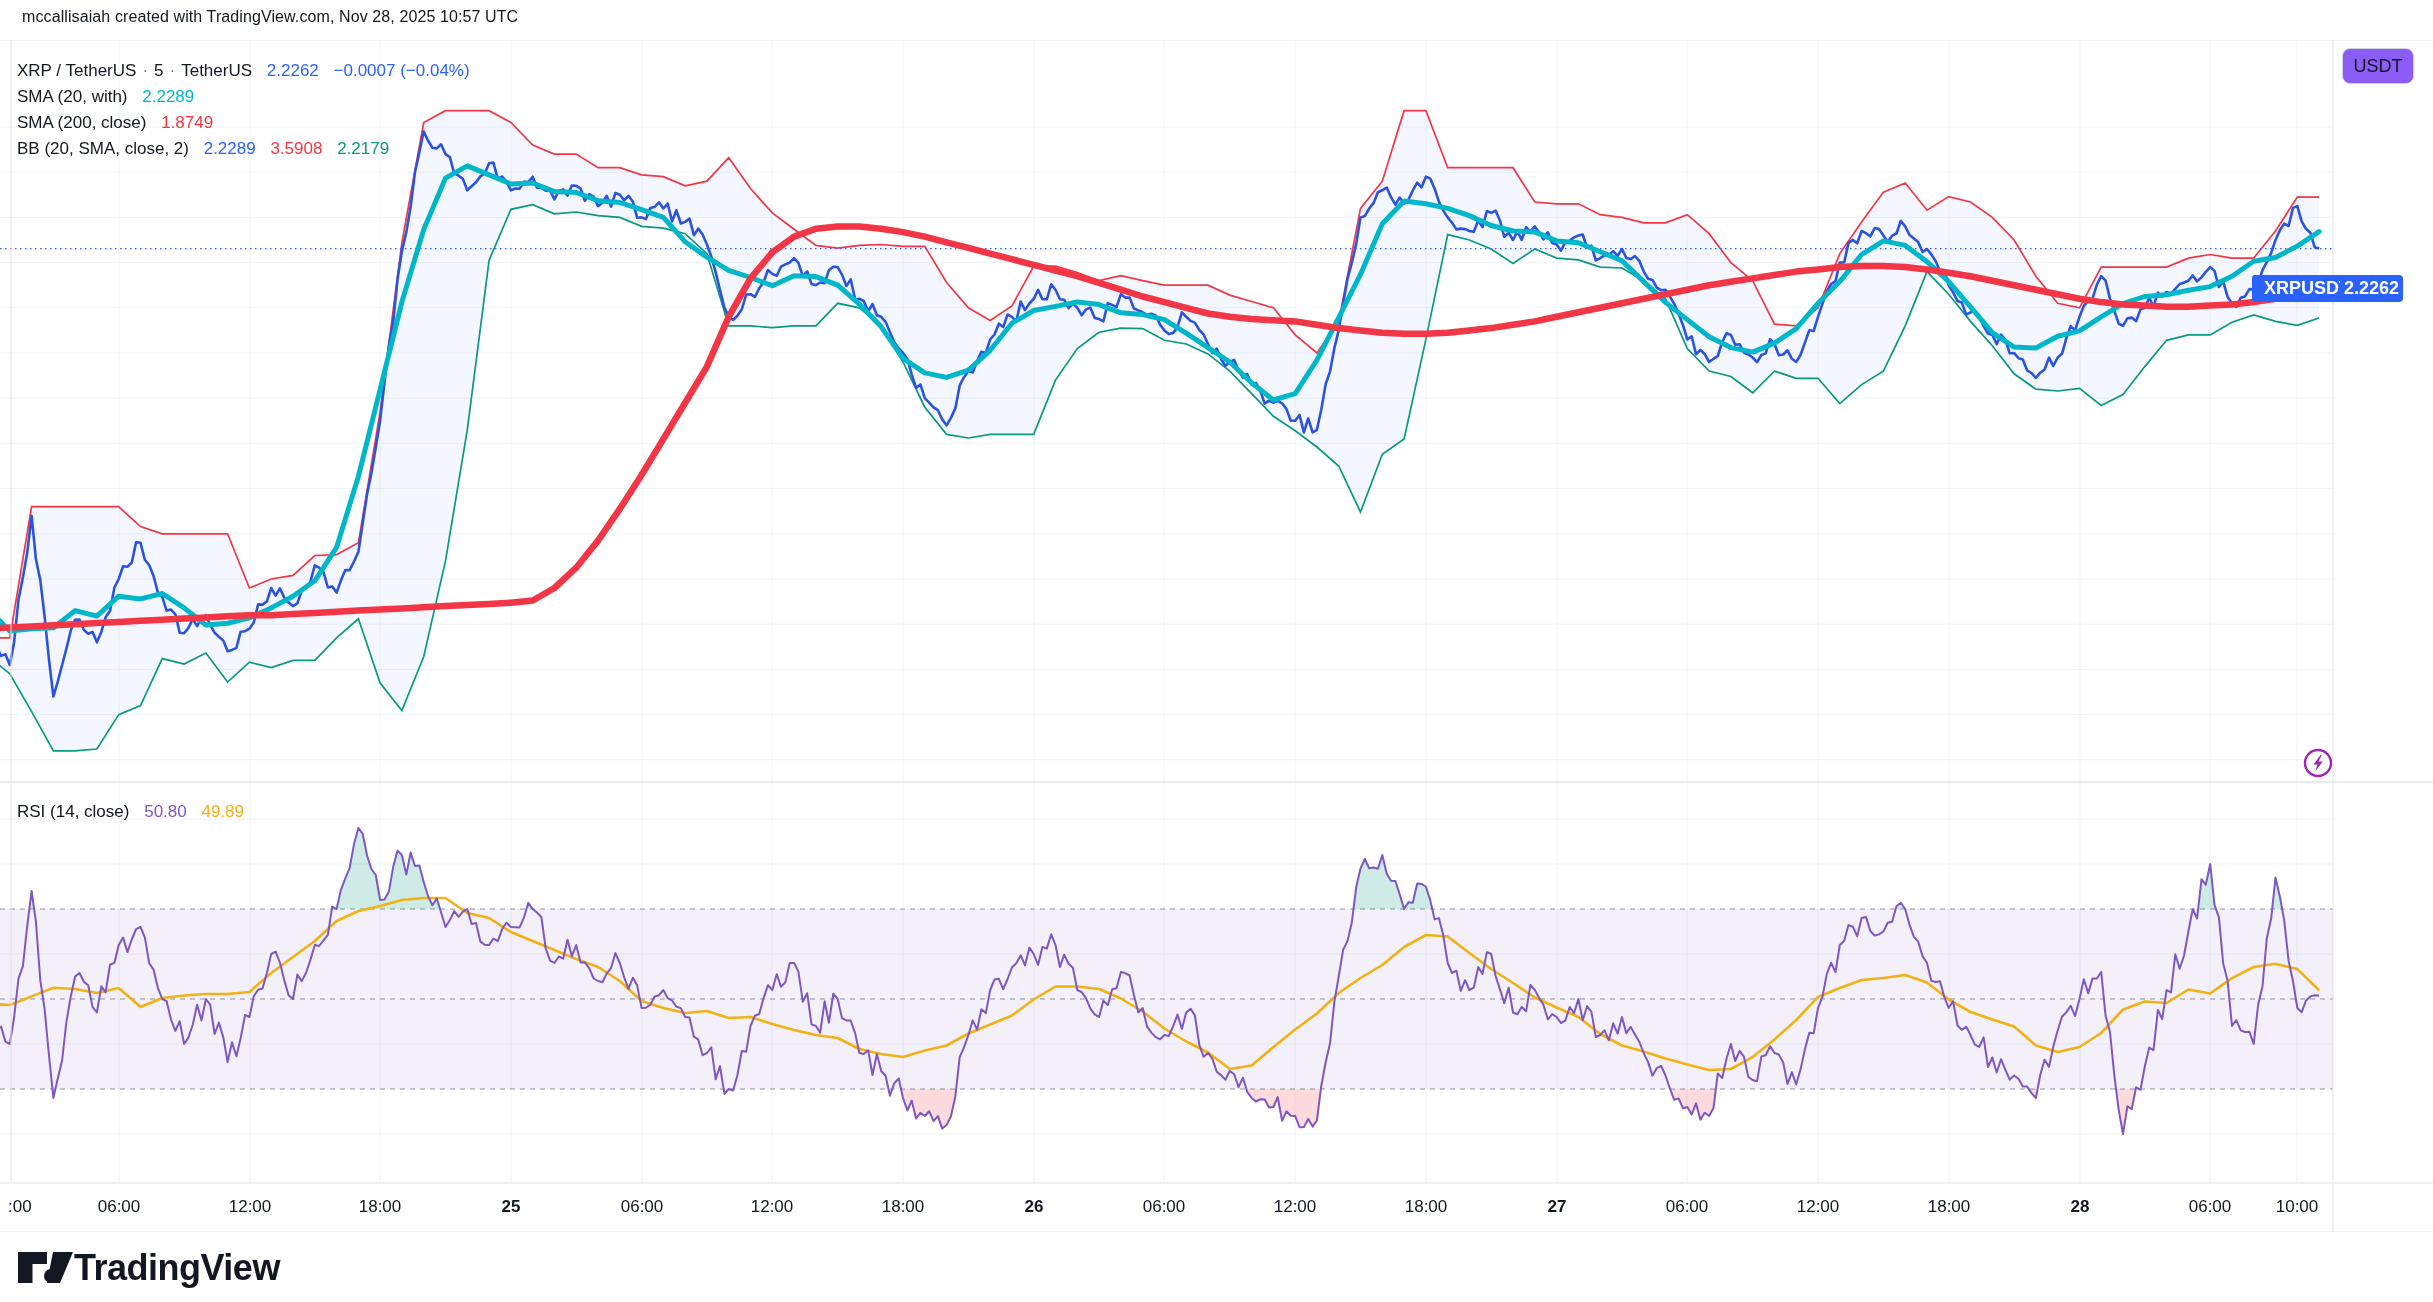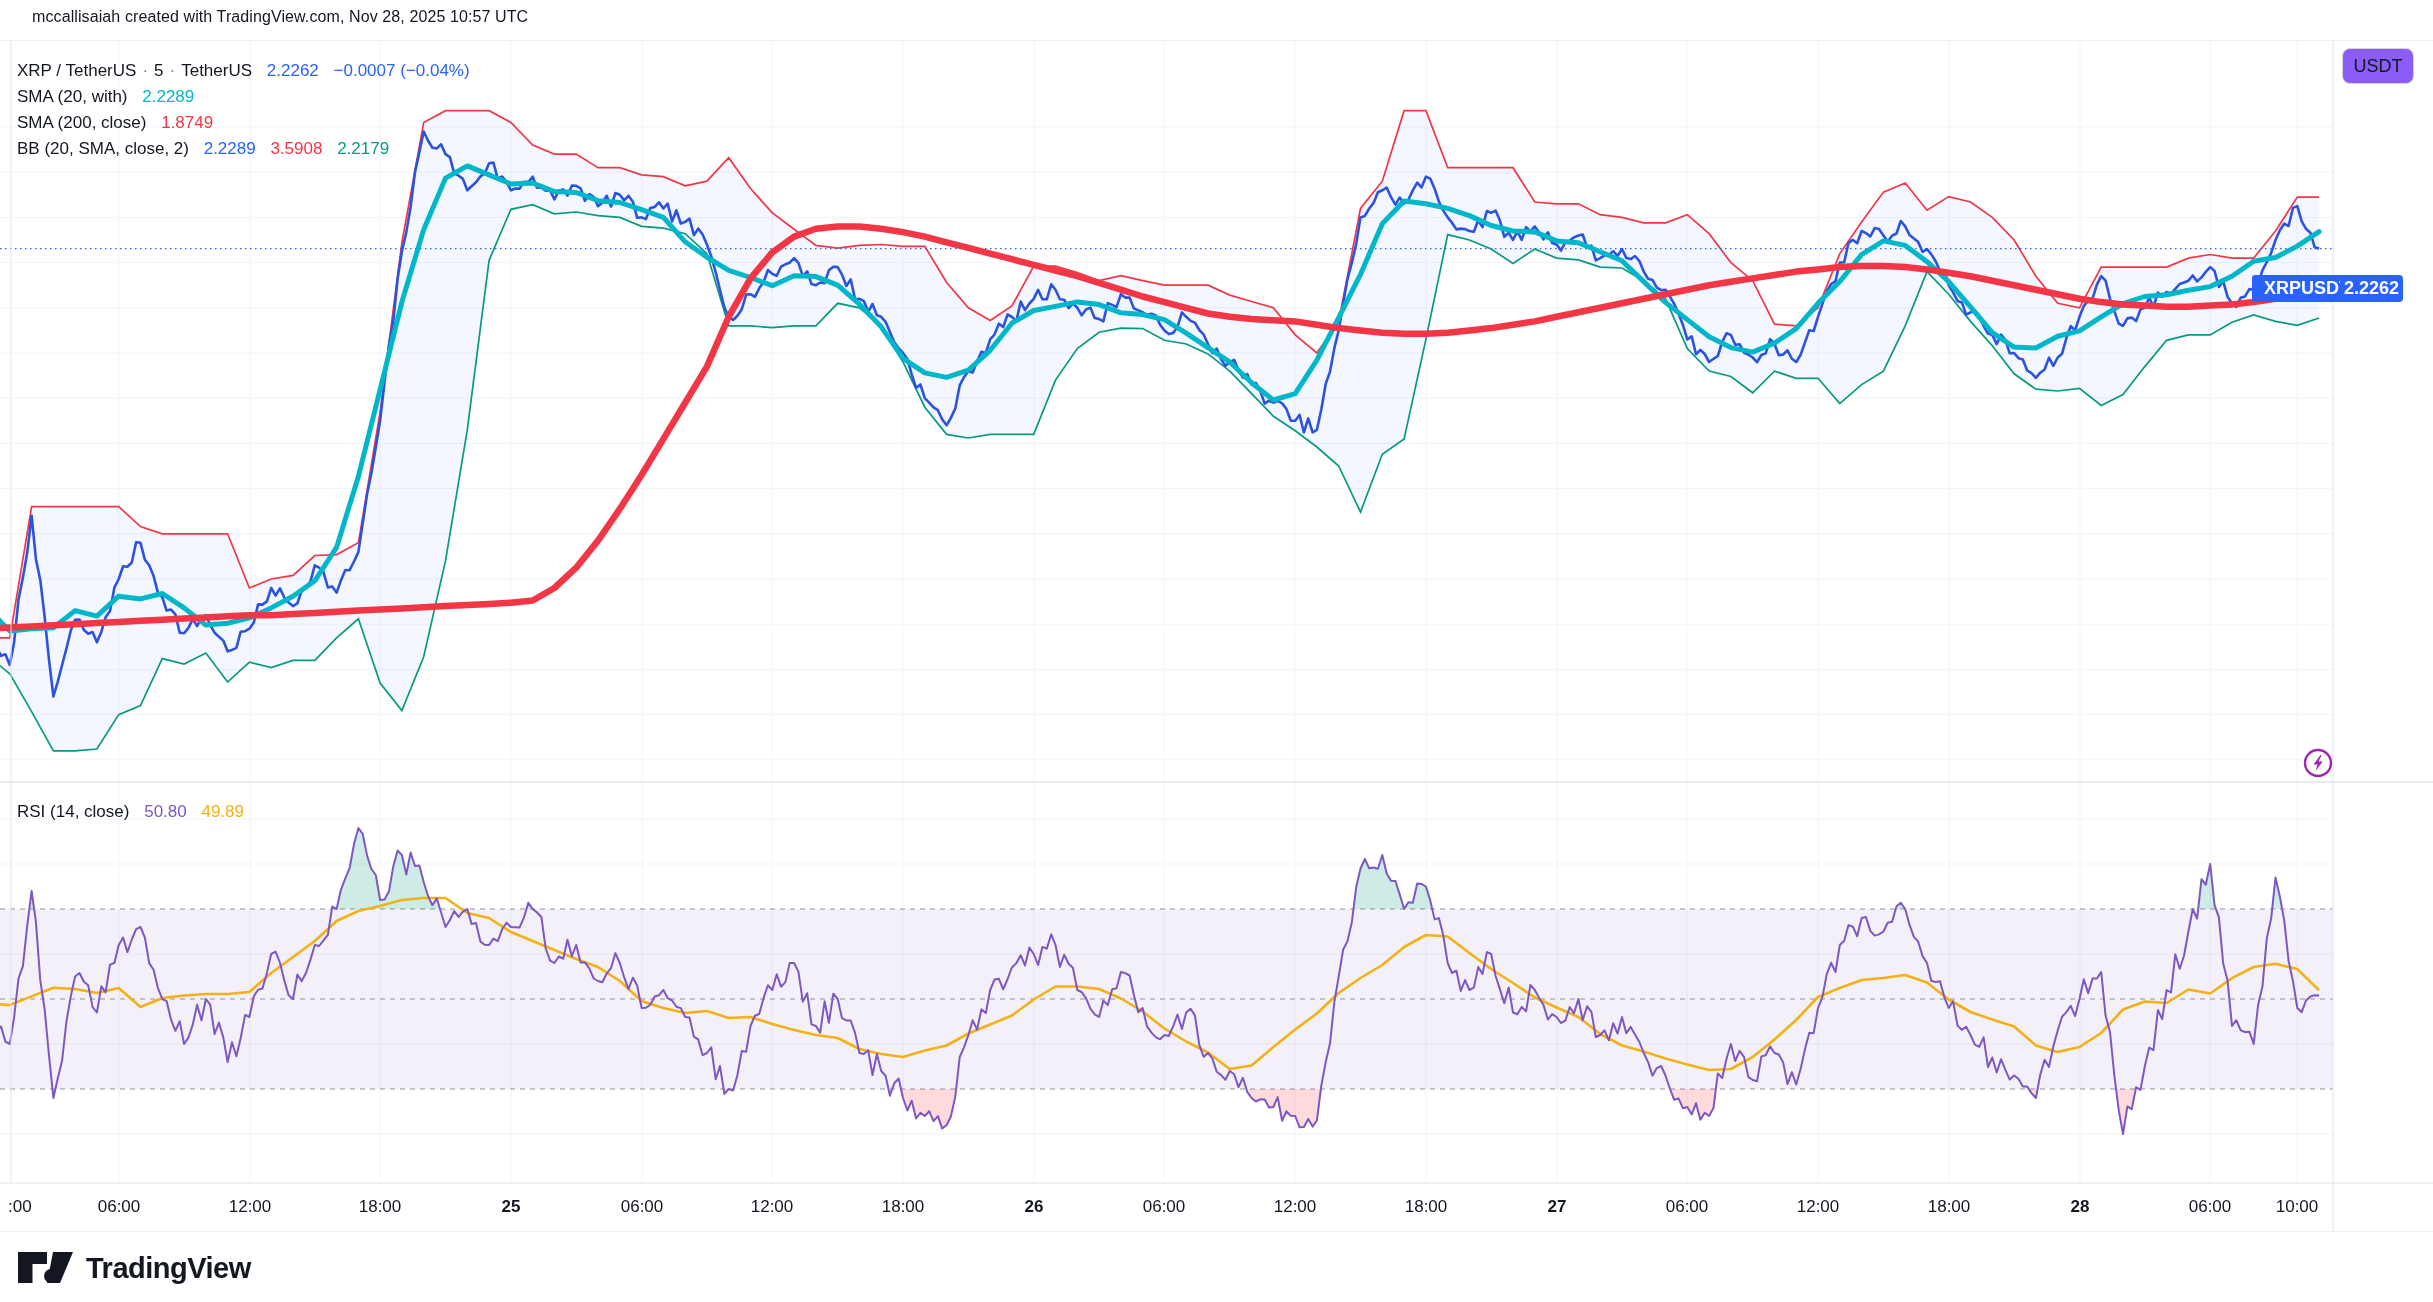--- a/index.html
+++ b/index.html
@@ -1,37 +1,37 @@
 <!DOCTYPE html>
 <html><head>
 <meta charset="utf-8">
 <style>
   html,body{margin:0;padding:0;background:#ffffff;width:2433px;height:1302px;overflow:hidden;
     font-family:"Liberation Sans", sans-serif;-webkit-font-smoothing:antialiased;}
   .abs{position:absolute;}
   #app{position:relative;width:2433px;height:1302px;background:#fff;}
-  #page-title{left:32px;top:8px;font-size:16px;color:#131722;letter-spacing:.1px;}
+  #page-title{left:22px;top:8px;font-size:16px;color:#131722;letter-spacing:.1px;}
   #chart-wrap{left:0;top:40px;width:2433px;height:1192px;}
   #cv{position:absolute;left:0;top:0;}
   .legend{left:17px;top:18px;font-size:17px;color:#131722;line-height:26px;z-index:5;}
   .legend .row{white-space:nowrap;height:26px;}
   .legend .sep{color:#787b86;padding:0 6px;}
   .v{margin-left:10px;}
   .v-blue{color:#2962ff;} .v-cyan{color:#00b7c9;} .v-red{color:#f23645;}
   .v-green{color:#089981;} .v-purple{color:#7e57c2;} .v-yellow{color:#f2b115;margin-top:28px;}
   #rsi-legend{left:17px;top:762px;font-size:17px;color:#131722;z-index:5;white-space:nowrap;}
   .badge-usdt{left:2342px;top:8px;width:70px;height:34px;border:1px solid #d1d4dc;border-radius:8px;
     display:flex;align-items:center;justify-content:center;font-size:18px;color:#131722;background:#8b5cf6;z-index:6;}
   .sym-badge{left:2252px;top:196px;height:27px;background:#2962ff;color:#fff;font-size:18px;font-weight:bold;
     display:flex;align-items:center;padding:0 12px;border-radius:3px;z-index:6;}
   .price-badge{left:2340px;top:196px;width:63px;height:27px;background:#2962ff;color:#fff;font-size:18px;
     font-weight:bold;display:flex;align-items:center;justify-content:center;border-radius:4px;z-index:6;}
   #boost-btn{left:2303px;top:708px;width:30px;height:30px;z-index:6;cursor:pointer;}
   #logo{left:18px;top:1246px;height:44px;display:flex;align-items:center;z-index:5;}
-  #logo .logo-text{font-size:29px;font-weight:bold;color:#131722;margin-left:12px;letter-spacing:-0.5px;}
+  #logo .logo-text{font-size:36px;font-weight:bold;color:#131722;letter-spacing:-0.5px;}
 </style>
 </head>
 <body>
 
 <div id="app">
 
   <div id="page-title" class="abs">mccallisaiah created with TradingView.com, Nov 28, 2025 10:57 UTC</div>
 
   <div id="chart-wrap" class="abs">
     <svg id="cv" width="2433" height="1192" viewBox="0 40 2433 1192">

